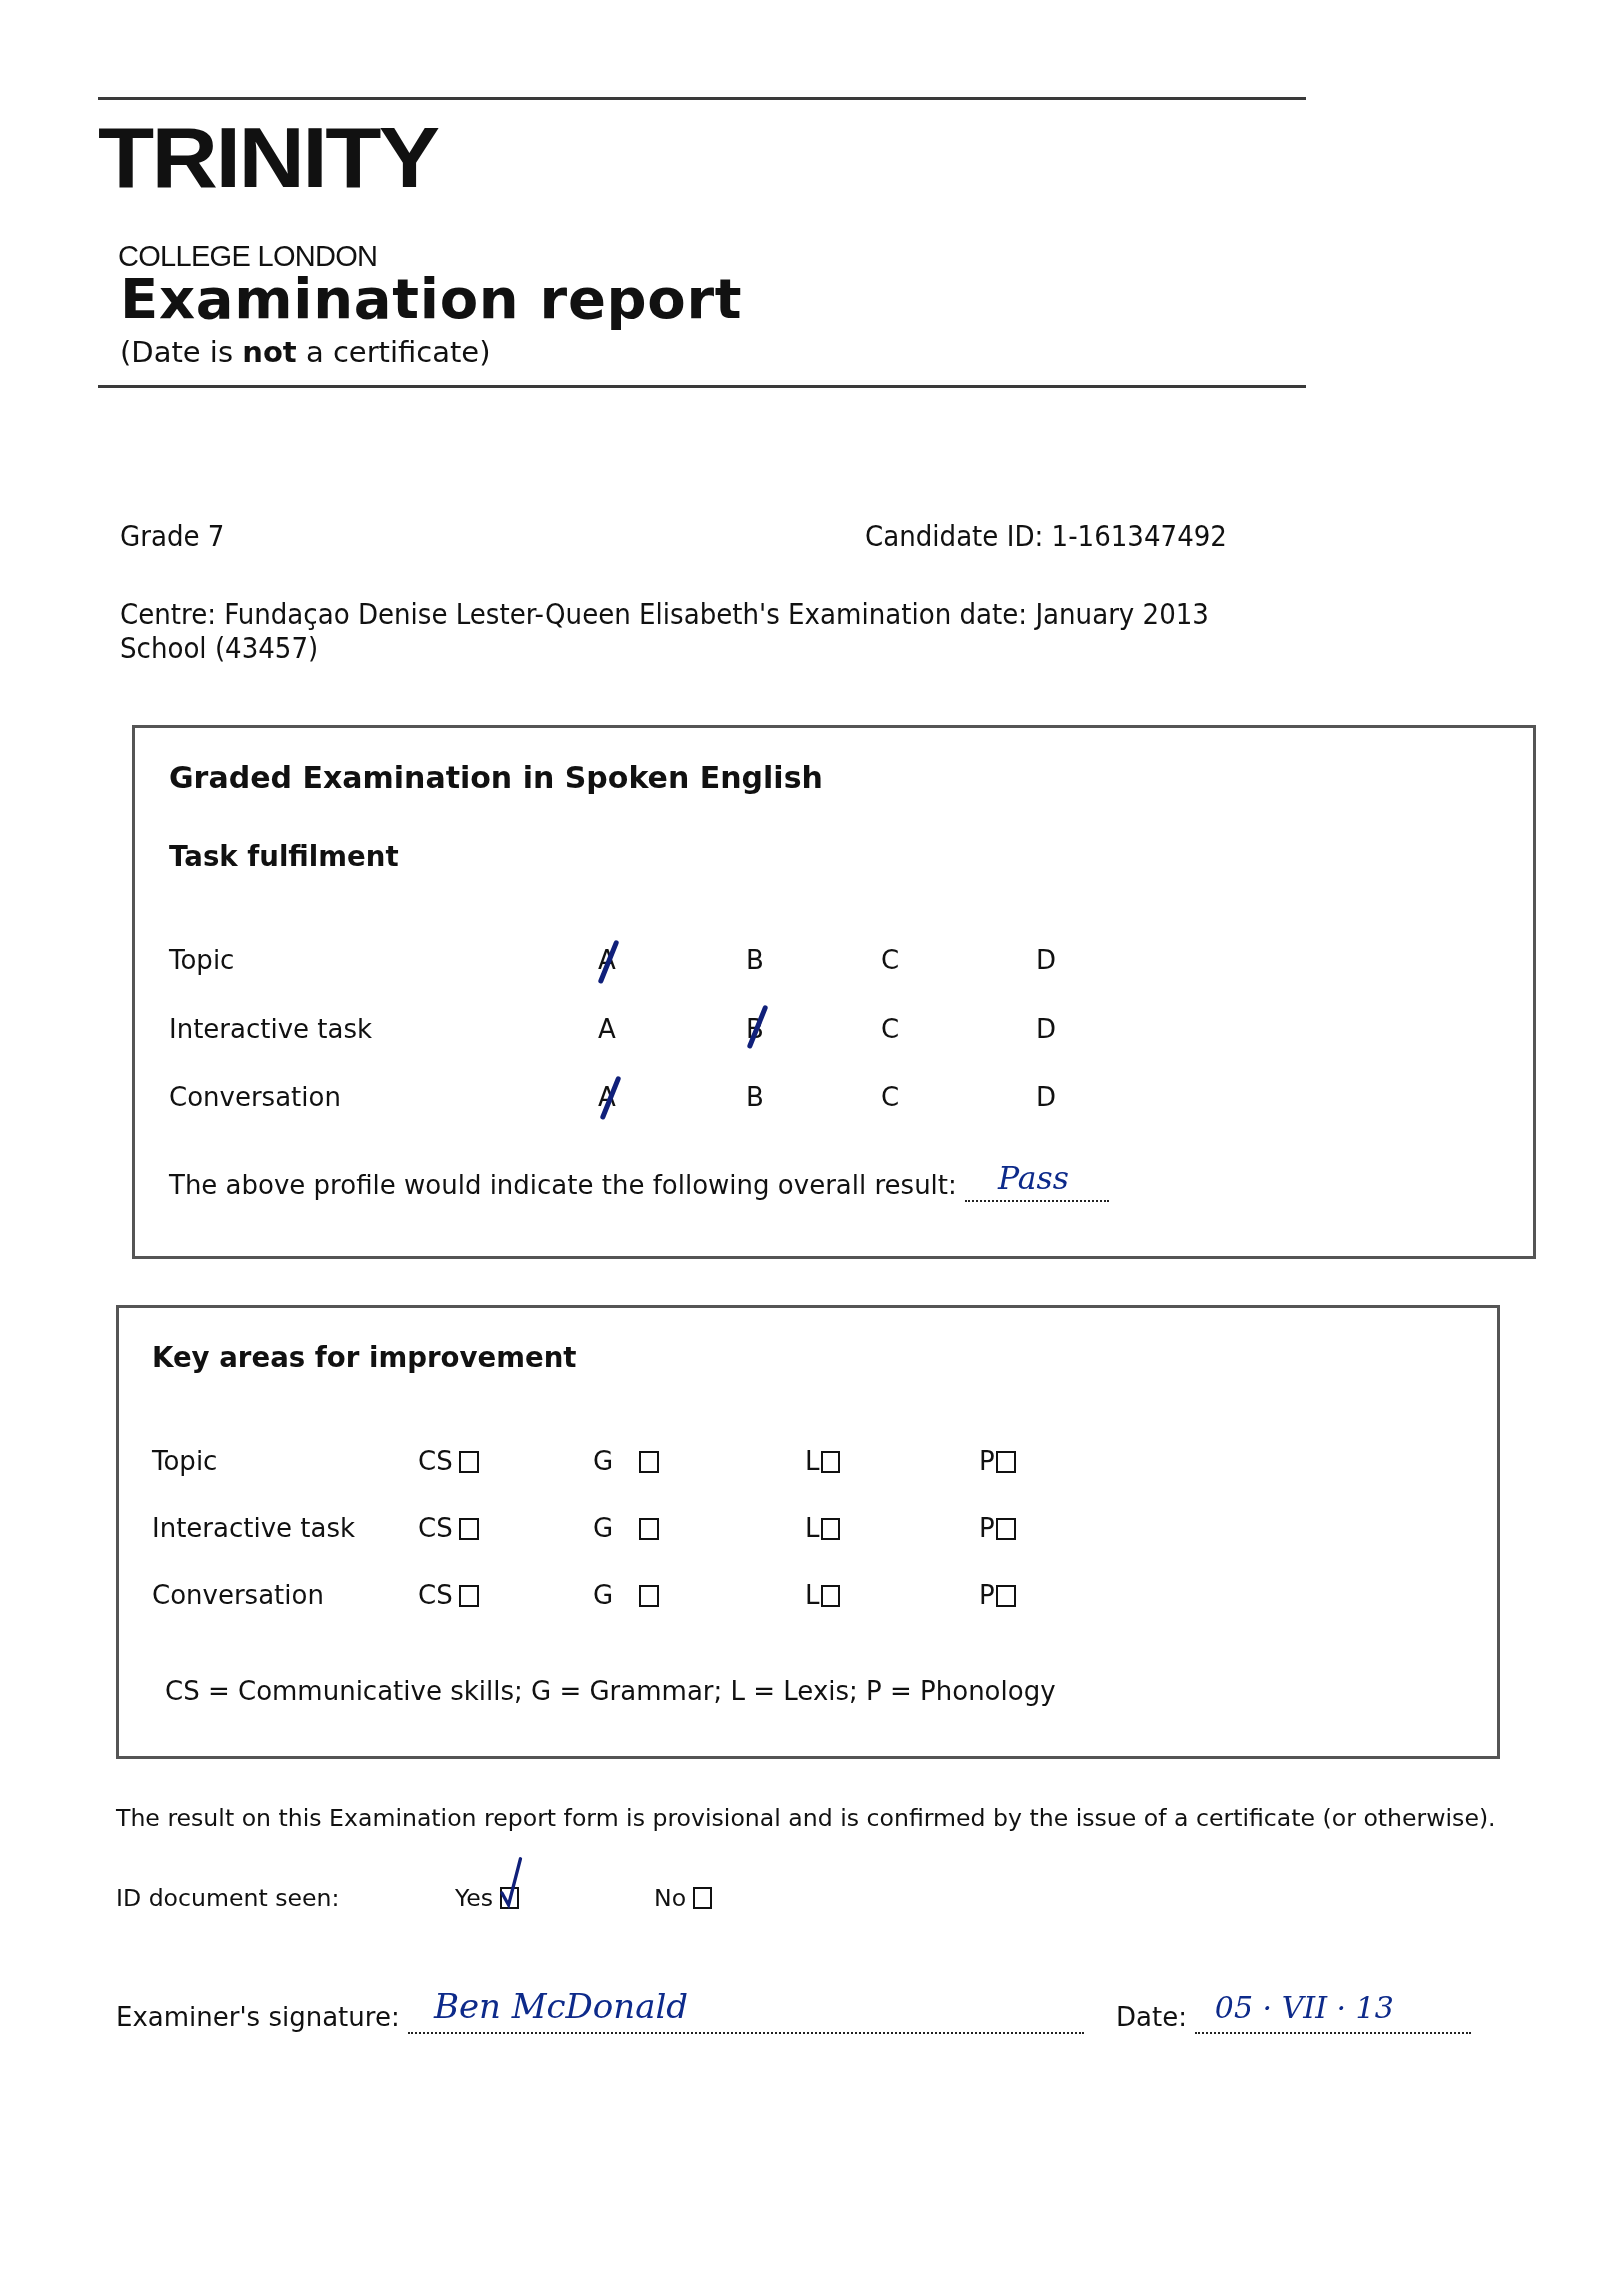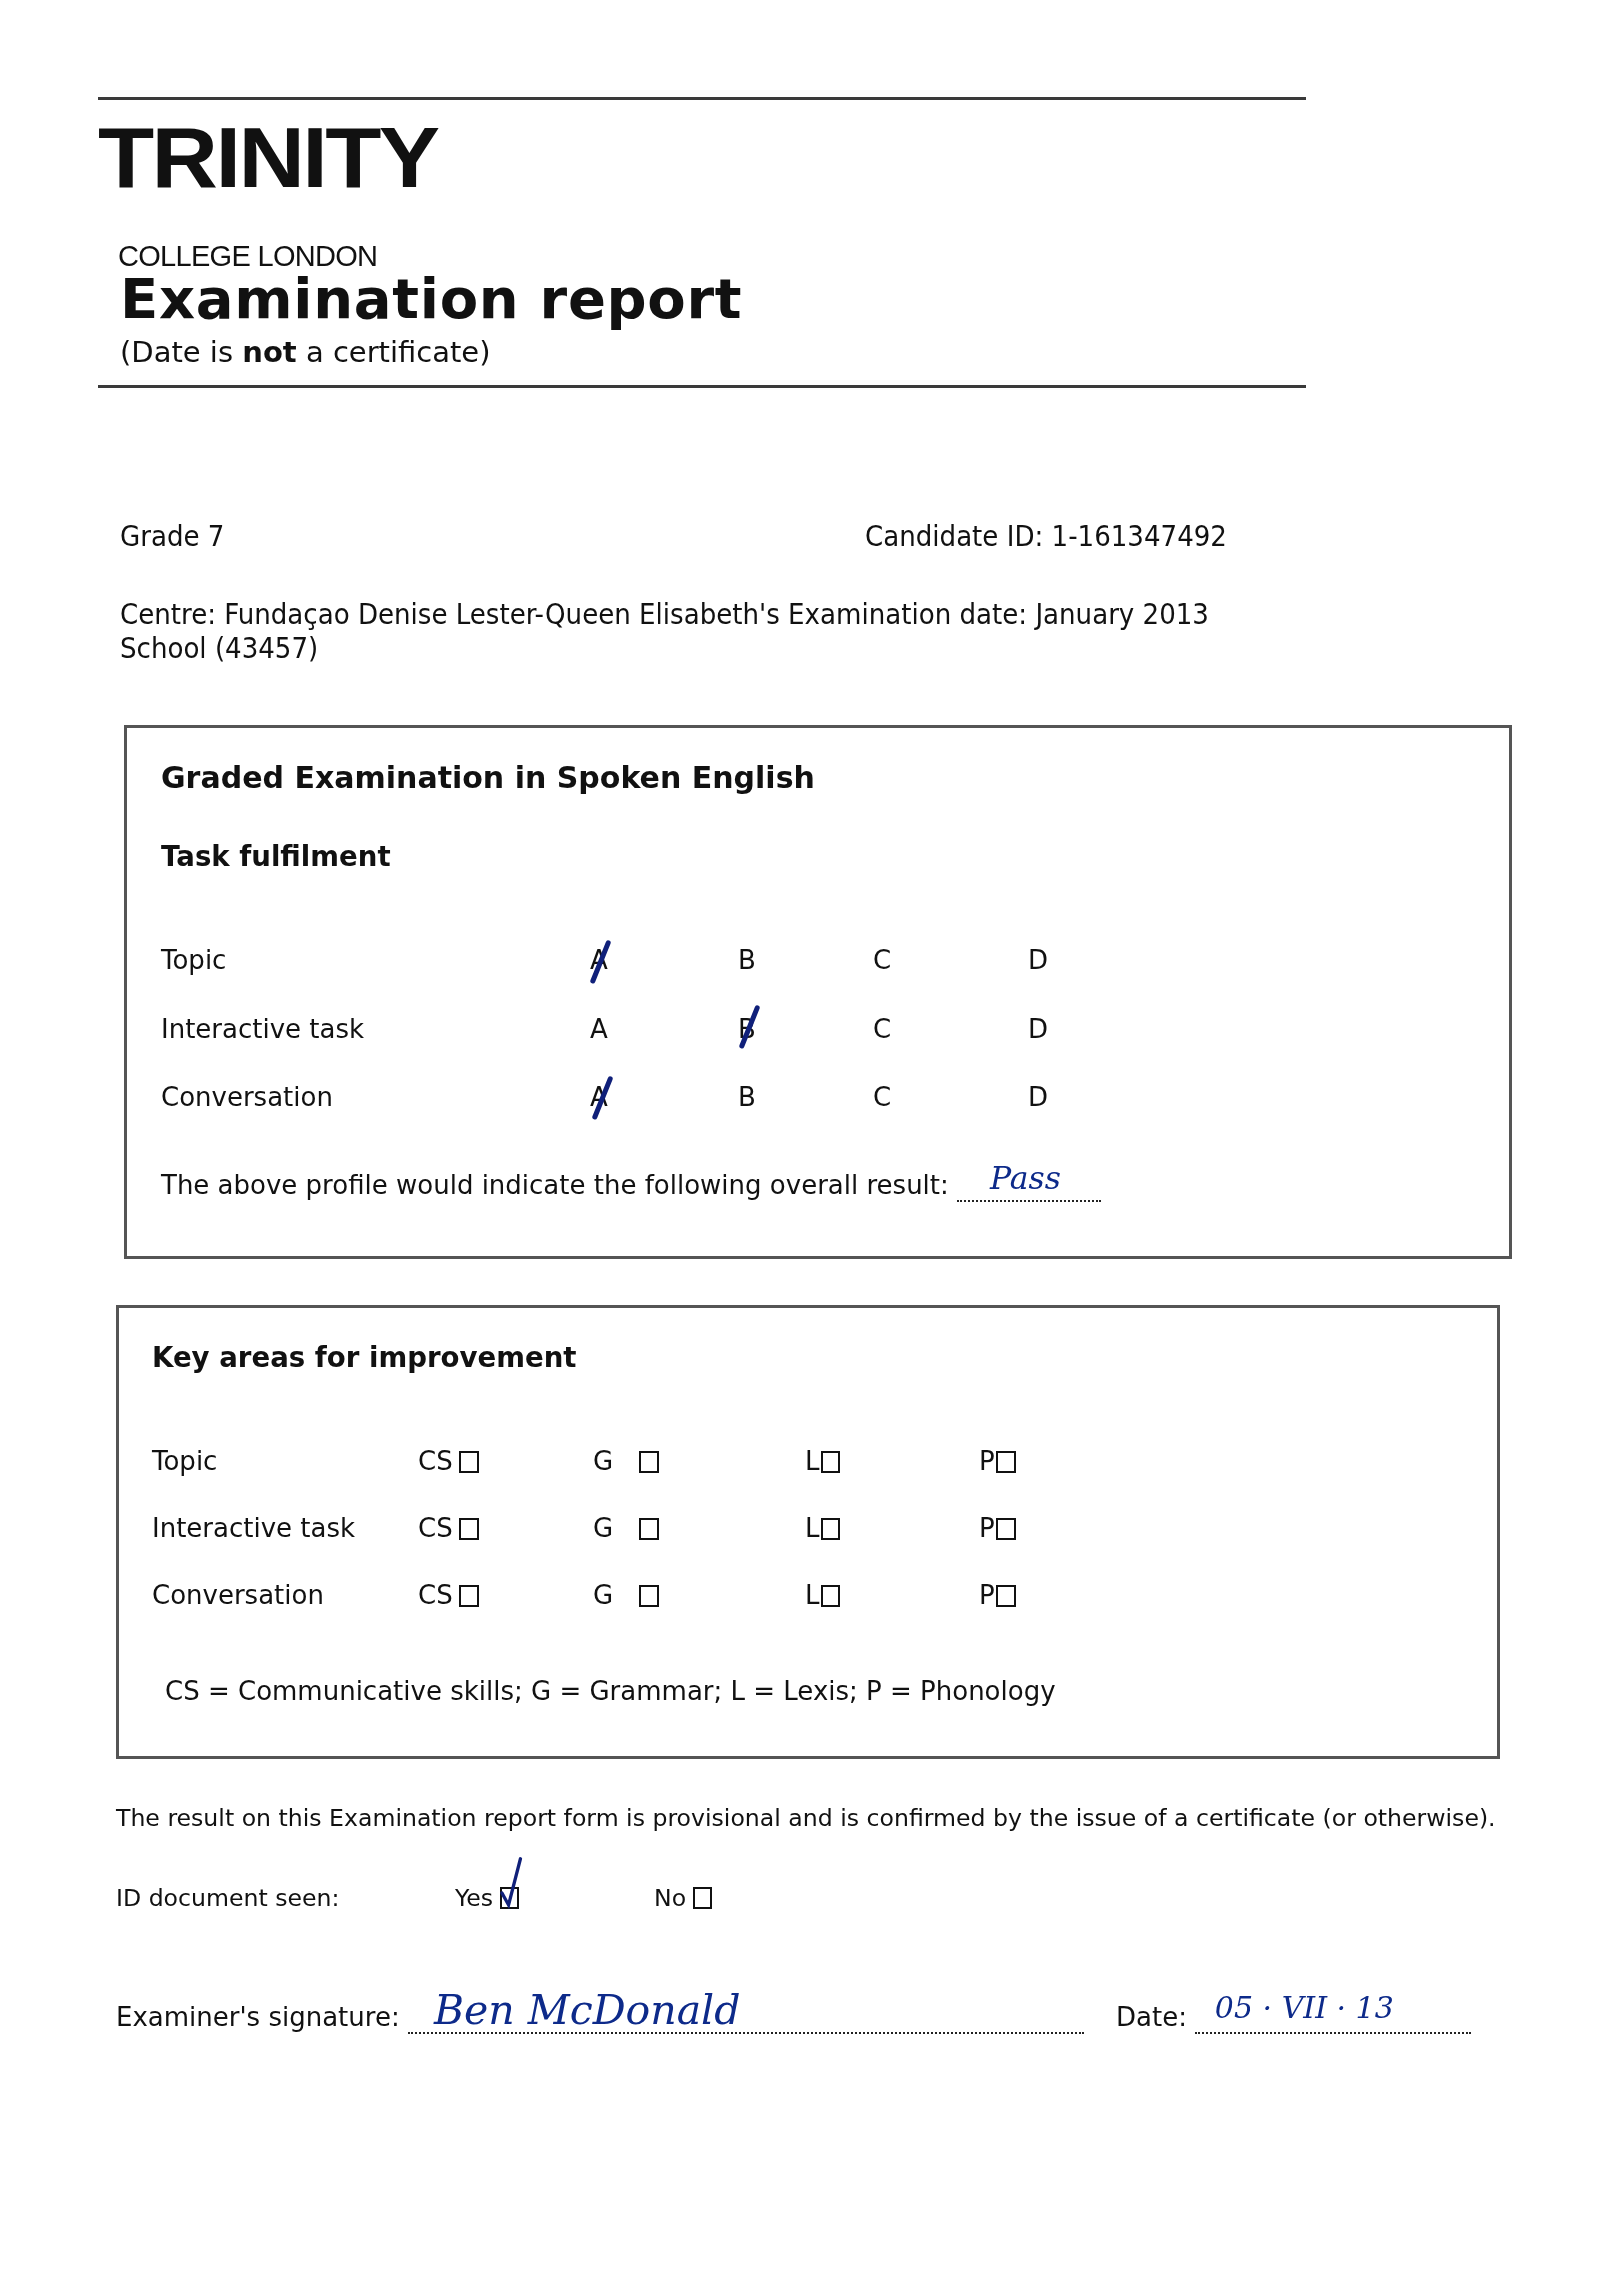--- a/index.html
+++ b/index.html
@@ -38,21 +38,21 @@
   <span>1-161347492</span>
 </div>
 <div class="abs meta" style="left:120px; top:597px; line-height:34px;">
   <span>Centre:</span>
   <span>Fundaçao Denise Lester-Queen Elisabeth's</span>
   <span>Examination date:</span>
   <span>January 2013</span><br>
   <span>School (43457)</span>
 </div>
 
-<div class="box" style="left:124px; top:725px; width:1382px; height:528px;">
+<div class="box" style="left:132px; top:725px; width:1382px; height:528px;padding-left:16px;">
   <div class="abs box-title" style="left:34px; top:31.5px;">Graded Examination in Spoken English</div>
   <div class="abs box-sub" style="left:34px; top:112px;">Task fulfilment</div>
 
   <div>
     <div class="abs txt" style="left:34px; top:217px;">Topic</div>
     <div class="grade-letter" style="left:459px; top:217px;">A</div>
     <div class="strike" style="left:471px; top:211px;"></div>
     <div class="grade-letter" style="left:607px; top:217px;">B</div>
     <div class="grade-letter" style="left:742px; top:217px;">C</div>
     <div class="grade-letter" style="left:898px; top:217px;">D</div>
@@ -120,21 +120,21 @@
         </svg></span>
   </span>
   <span style="position:absolute; left:538px;">
     <span>No</span><span class="cb"></span>
   </span>
 </div>
 
 <div class="abs" style="left:116px; top:2002px; font-size:26px; white-space:nowrap;">
   <span>Examiner's signature:</span>
   <span class="dots" style="width:676px; position:relative;">
-    <span class="hand" style="position:absolute; left:26px; top:-15.8px; font-size:41px;">Ben McDonald</span>&nbsp;
+    <span class="hand" style="position:absolute; left:26px; top:-15.8px; font-size:34px;">Ben McDonald</span>&nbsp;
   </span>
 </div>
 
 <div class="abs" style="left:1116px; top:2002px; font-size:26px; white-space:nowrap;">
   <span>Date:</span>
   <span class="dots" style="width:276px; position:relative;">
     <span class="hand" style="position:absolute; left:19.7px; top:-11.8px; font-size:30px;">05 · VII · 13</span>&nbsp;
   </span>
 </div>
 

